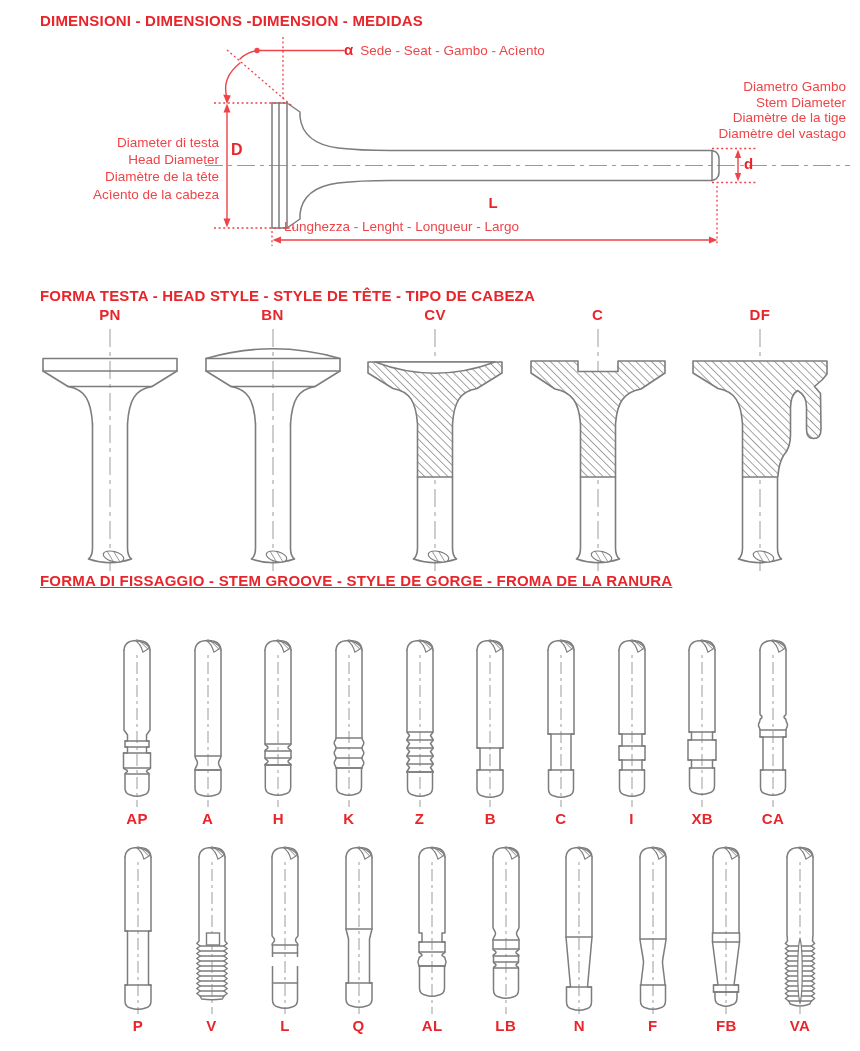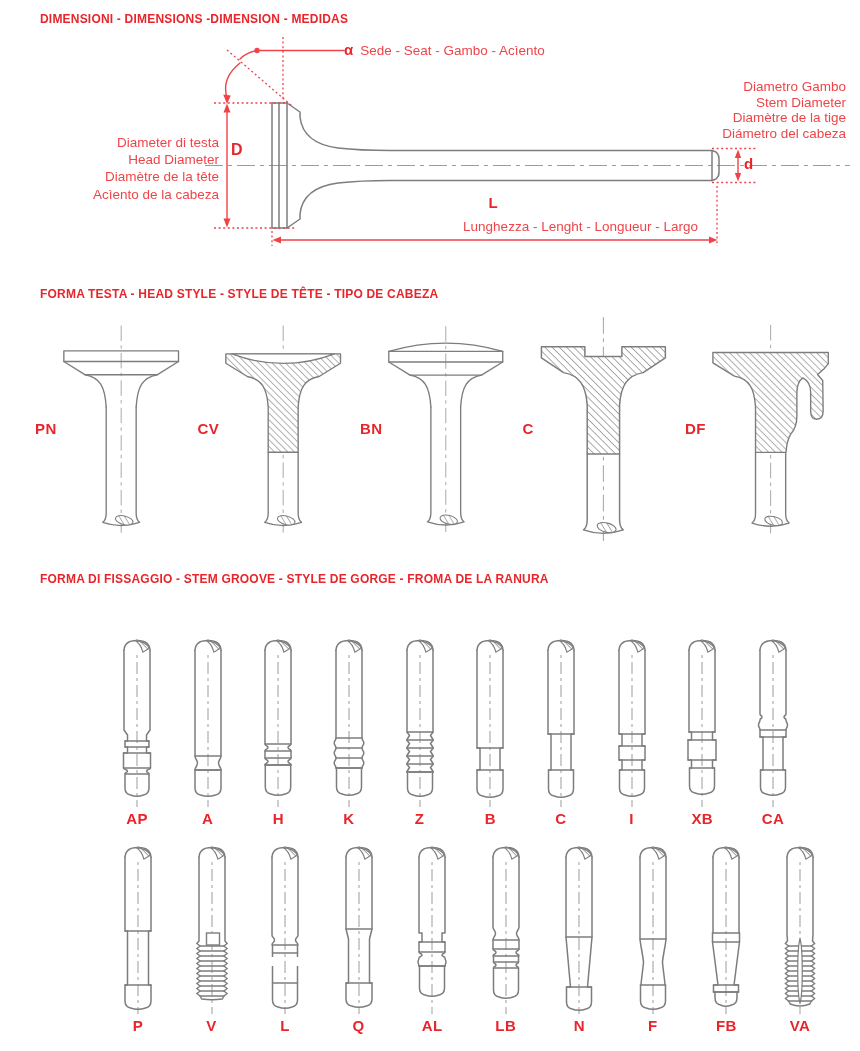--- a/index.html
+++ b/index.html
@@ -1,35 +1,35 @@
 <!DOCTYPE html>
 <html><head>
 <meta charset="utf-8">
 <style>
   :root{ --redB:#e8252b; --red:#ef4549; --line:#7d7d7d; }
   html,body{margin:0;padding:0;background:#fff;}
   body{width:860px;height:1051px;font-family:"Liberation Sans",sans-serif;}
   #page{position:relative;width:860px;height:1051px;overflow:hidden;background:#fff;}
-  .sec-title{position:absolute;left:40px;font-size:12px;font-weight:700;color:var(--redB);letter-spacing:.2px;white-space:nowrap;}
+  .sec-title{position:absolute;left:40px;font-size:15px;font-weight:700;color:var(--redB);letter-spacing:.2px;white-space:nowrap;}
   #title-1{top:12px;}
   #title-2{top:287px;text-align:right;}
-  #title-3{top:572px;}
+  #title-3{top:572px;text-decoration:underline;}
   .dim-label{position:absolute;font-size:13.5px;color:var(--red);}
   .sym{font-weight:700;color:var(--redB);}
   #seat-ann{left:344px;top:41px;display:flex;gap:7px;align-items:baseline;}
   #seat-ann .sym{font-size:15px;}
   #head-d-block{right:641px;top:134px;text-align:right;line-height:17.2px;}
   #stem-d-block{right:14px;top:79px;text-align:right;line-height:15.6px;}
   #lbl-D{left:231px;top:141px;font-size:16px;}
   #lbl-d{left:744px;top:155px;font-size:15px;}
   #lbl-L{left:482px;top:194px;font-size:15px;width:22px;text-align:center;}
-  #len-label{left:268px;top:219px;width:430px;text-align:right;}
+  #len-label{left:284px;top:219px;width:430px;text-align:left;}
   .fig-label{font-size:15px;font-weight:700;color:var(--redB);text-align:center;letter-spacing:.4px;}
   #head-row{position:absolute;top:306px;left:35px;width:800px;display:flex;justify-content:space-between;}
-  .head-fig{width:150px;display:flex;flex-direction:row;align-items:center;}
+  .head-fig{width:150px;display:flex;flex-direction:column;align-items:center;}
   .head-fig .fig-label{margin-bottom:4px;}
   .groove-row{position:absolute;display:flex;justify-content:space-between;}
   #row1{top:638px;left:105px;width:700px;}
   #row2{top:845px;left:106px;width:726px;}
   .groove-fig{display:flex;flex-direction:column;align-items:center;width:64px;}
   .groove-fig .fig-label{margin-top:2px;}
   svg{display:block;}
 </style>
 </head>
 <body>
@@ -102,21 +102,21 @@
     <div>Diameter di testa</div>
     <div>Head Diameter</div>
     <div>Diamètre de la tête</div>
     <div>Acìento de la cabeza</div>
   </div>
 
   <div class="dim-label" id="stem-d-block">
     <div>Diametro Gambo</div>
     <div>Stem Diameter</div>
     <div>Diamètre de la tige</div>
-    <div>Diámetro del cabeza</div>
+    <div>Diamètre del vastago</div>
   </div>
 
   <div class="dim-label sym" id="lbl-D">D</div>
   <div class="dim-label sym" id="lbl-d">d</div>
   <div class="dim-label sym" id="lbl-L">L</div>
   <div class="dim-label" id="len-label">Lunghezza - Lenght - Longueur - Largo</div>
 
   <div class="sec-title" id="title-2">FORMA TESTA - HEAD STYLE - STYLE DE TÊTE - TIPO DE CABEZA</div>
   <div id="head-row">
       <div class="head-fig">
@@ -127,41 +127,41 @@
             <path d="M8,31.5 L142,31.5 L142,44 L117,59.5 L33,59.5 L8,44 Z"></path>
             <line x1="8" y1="44" x2="142" y2="44"></line>
             <path d="M33,59.5 C50,62.5 56,73 57.5,97"></path>
             <path d="M117,59.5 C100,62.5 94,73 92.5,97"></path>
           </g>
           <path d="M57.5,97 L57.5,221 C57.5,227 55.5,230.5 53.5,232 Q75,239.5 96.5,232 C94.5,230.5 92.5,227 92.5,221 L92.5,97" stroke="#7d7d7d" fill="none" stroke-width="1.6" stroke-linejoin="round" stroke-linecap="round"></path>
           <ellipse cx="78.5" cy="229.5" rx="10.5" ry="5" transform="rotate(14 78.5 229.5)" fill="url(#hch)" stroke="#7d7d7d" stroke-width="1.2"></ellipse>
         </svg>
       </div>
       <div class="head-fig">
-        <div class="fig-label">CV</div>
-        <svg width="150" height="248" viewBox="0 0 150 248">
-          <line x1="75" y1="2" x2="75" y2="246" stroke="#9b9b9b" stroke-width="1" stroke-dasharray="18 5 4 5"></line>
-          <path d="M8,35 L142,35 L142,46 L117,61.5 C100,64.5 94,75 92.5,97 L92.5,150 L57.5,150 L57.5,97 C56,75 50,64.5 33,61.5 L8,46 Z" fill="url(#hch)" stroke="#7d7d7d" stroke-width="1.6" stroke-linejoin="round"></path>
-          <path d="M15,35 Q75,57.5 135,35 Z" fill="#fff" stroke="#7d7d7d" stroke-width="1.4" stroke-linejoin="round"></path>
-          <path d="M57.5,150 L57.5,221 C57.5,227 55.5,230.5 53.5,232 Q75,239.5 96.5,232 C94.5,230.5 92.5,227 92.5,221 L92.5,150" stroke="#7d7d7d" fill="none" stroke-width="1.6" stroke-linejoin="round" stroke-linecap="round"></path>
-          <ellipse cx="78.5" cy="229.5" rx="10.5" ry="5" transform="rotate(14 78.5 229.5)" fill="url(#hch)" stroke="#7d7d7d" stroke-width="1.2"></ellipse>
-        </svg>
-      </div>
-      <div class="head-fig">
         <div class="fig-label">BN</div>
         <svg width="150" height="248" viewBox="0 0 150 248">
           <line x1="75" y1="2" x2="75" y2="246" stroke="#9b9b9b" stroke-width="1" stroke-dasharray="18 5 4 5"></line>
           <g stroke="#7d7d7d" fill="none" stroke-width="1.6" stroke-linejoin="round" stroke-linecap="round">
             <path d="M8,31.5 Q75,12 142,31.5"></path>
             <path d="M8,31.5 L142,31.5 L142,44 L117,59.5 L33,59.5 L8,44 Z"></path>
             <line x1="8" y1="44" x2="142" y2="44"></line>
             <path d="M33,59.5 C50,62.5 56,73 57.5,97"></path>
             <path d="M117,59.5 C100,62.5 94,73 92.5,97"></path>
           </g>
           <path d="M57.5,97 L57.5,221 C57.5,227 55.5,230.5 53.5,232 Q75,239.5 96.5,232 C94.5,230.5 92.5,227 92.5,221 L92.5,97" stroke="#7d7d7d" fill="none" stroke-width="1.6" stroke-linejoin="round" stroke-linecap="round"></path>
+          <ellipse cx="78.5" cy="229.5" rx="10.5" ry="5" transform="rotate(14 78.5 229.5)" fill="url(#hch)" stroke="#7d7d7d" stroke-width="1.2"></ellipse>
+        </svg>
+      </div>
+      <div class="head-fig">
+        <div class="fig-label">CV</div>
+        <svg width="150" height="248" viewBox="0 0 150 248">
+          <line x1="75" y1="2" x2="75" y2="246" stroke="#9b9b9b" stroke-width="1" stroke-dasharray="18 5 4 5"></line>
+          <path d="M8,35 L142,35 L142,46 L117,61.5 C100,64.5 94,75 92.5,97 L92.5,150 L57.5,150 L57.5,97 C56,75 50,64.5 33,61.5 L8,46 Z" fill="url(#hch)" stroke="#7d7d7d" stroke-width="1.6" stroke-linejoin="round"></path>
+          <path d="M15,35 Q75,57.5 135,35 Z" fill="#fff" stroke="#7d7d7d" stroke-width="1.4" stroke-linejoin="round"></path>
+          <path d="M57.5,150 L57.5,221 C57.5,227 55.5,230.5 53.5,232 Q75,239.5 96.5,232 C94.5,230.5 92.5,227 92.5,221 L92.5,150" stroke="#7d7d7d" fill="none" stroke-width="1.6" stroke-linejoin="round" stroke-linecap="round"></path>
           <ellipse cx="78.5" cy="229.5" rx="10.5" ry="5" transform="rotate(14 78.5 229.5)" fill="url(#hch)" stroke="#7d7d7d" stroke-width="1.2"></ellipse>
         </svg>
       </div>
       <div class="head-fig">
         <div class="fig-label">C</div>
         <svg width="150" height="248" viewBox="0 0 150 248">
           <line x1="75" y1="2" x2="75" y2="246" stroke="#9b9b9b" stroke-width="1" stroke-dasharray="18 5 4 5"></line>
           <path d="M8,34 L55,34 L55,44.5 L95,44.5 L95,34 L142,34 L142,46 L118,62 C101,65 94,75.5 92.5,97 L92.5,150 L57.5,150 L57.5,97 C56,75.5 49,65 32,62 L8,46 Z" fill="url(#hch)" stroke="#7d7d7d" stroke-width="1.6" stroke-linejoin="round"></path>
           <path d="M57.5,150 L57.5,221 C57.5,227 55.5,230.5 53.5,232 Q75,239.5 96.5,232 C94.5,230.5 92.5,227 92.5,221 L92.5,150" stroke="#7d7d7d" fill="none" stroke-width="1.6" stroke-linejoin="round" stroke-linecap="round"></path>
           <ellipse cx="78.5" cy="229.5" rx="10.5" ry="5" transform="rotate(14 78.5 229.5)" fill="url(#hch)" stroke="#7d7d7d" stroke-width="1.2"></ellipse>

